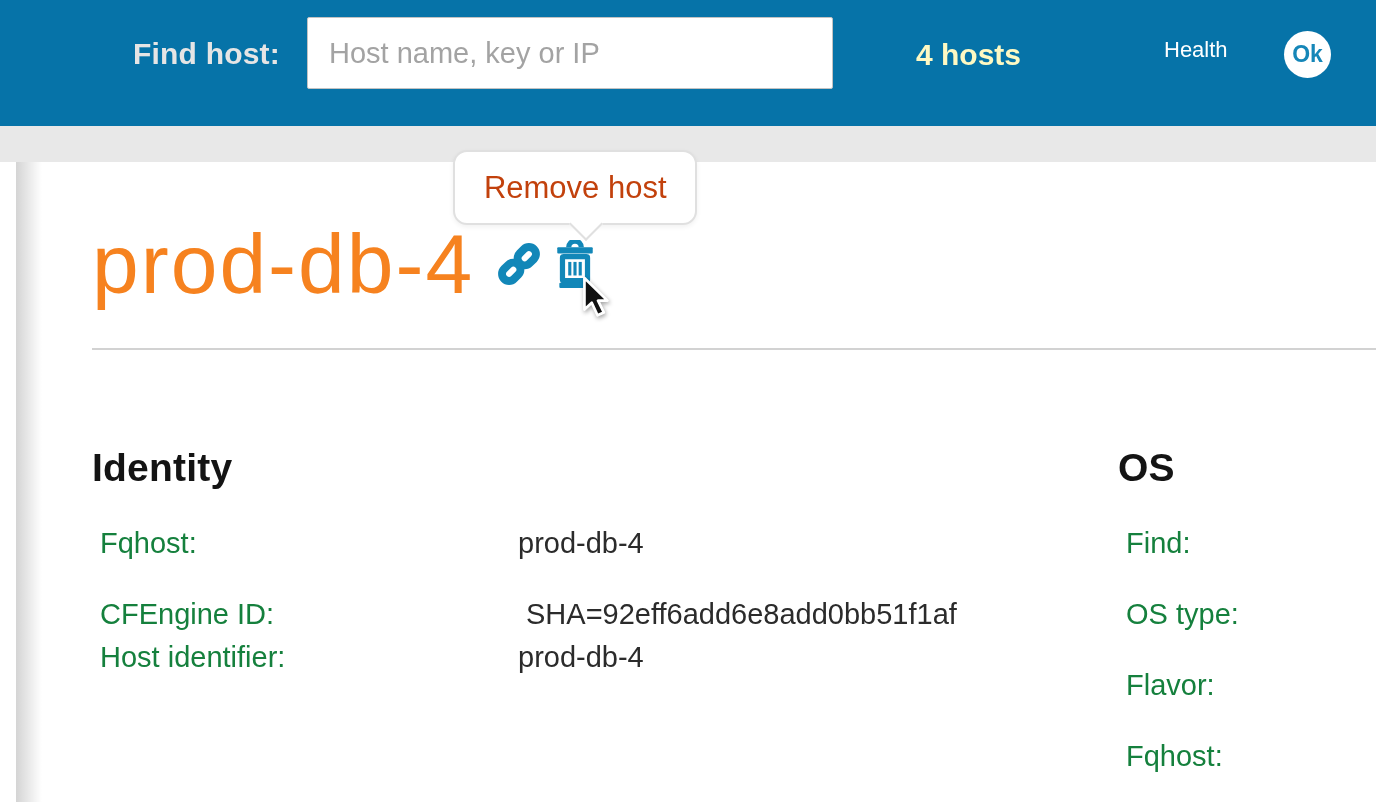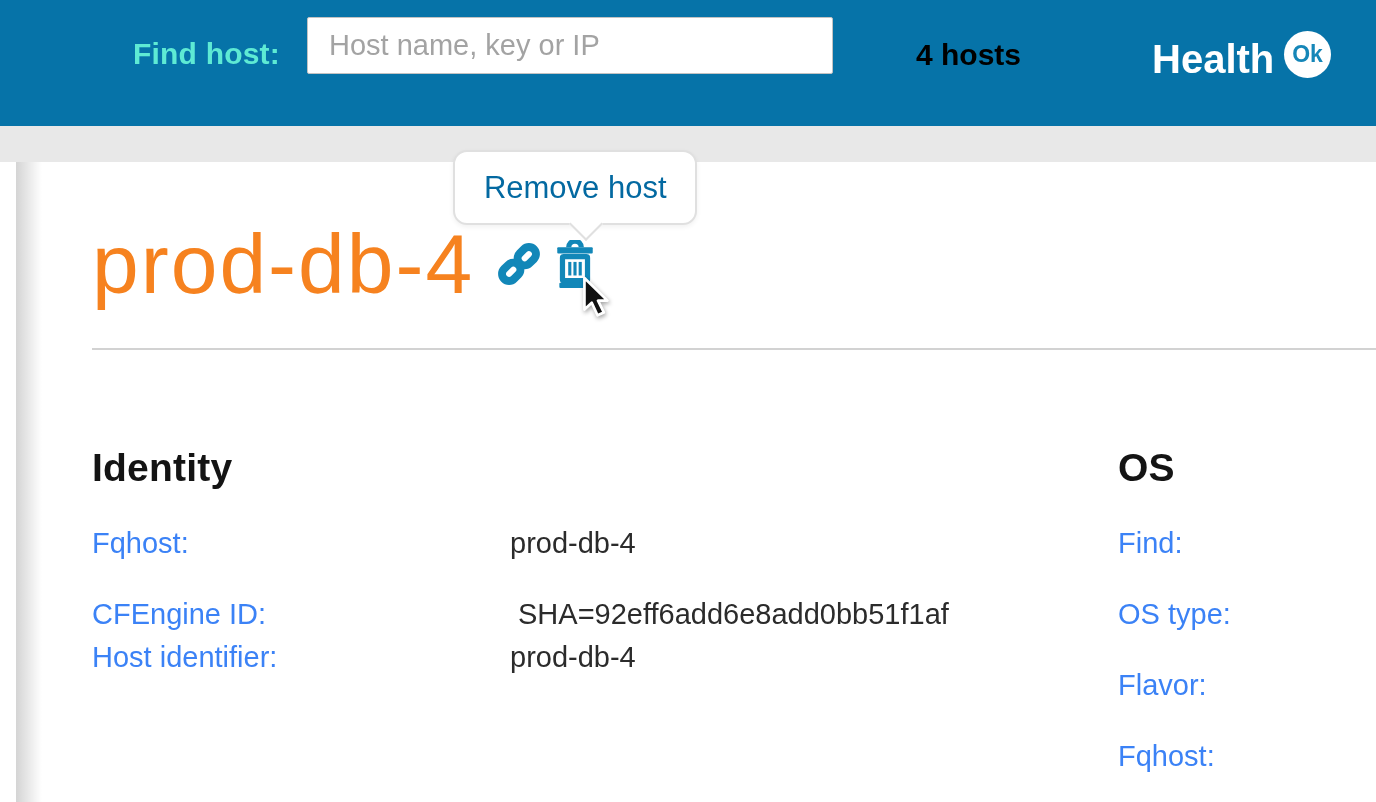--- a/index.html
+++ b/index.html
@@ -12,41 +12,41 @@
   }
   .page { position: absolute; inset: 0; width: 1376px; height: 802px; }
 
   
   .topbar {
     position: absolute; left: 0; top: 0; right: 0; height: 126px;
     background: #0673a8;
   }
   .find-label {
     position: absolute; left: 133px; top: 37px;
-    color: #5eead4; font-size: 30px; font-weight: 700; letter-spacing: 0.2px;
+    color: #e5e5e5; font-size: 30px; font-weight: 700; letter-spacing: 0.2px;
   }
   .host-search {
     position: absolute; left: 307px; top: 17px;
-    width: 526px; height: 57px; box-sizing: border-box;
+    width: 526px; height: 72px; box-sizing: border-box;
     border: 1px solid #c2c2c2; border-radius: 2px;
     background: #ffffff;
     font-family: "Liberation Sans", sans-serif;
     font-size: 29px; color: #333333; padding: 0 21px;
     outline: none;
   }
   .host-search::placeholder { color: #a3a3a3; opacity: 1; }
   .hosts-link {
     position: absolute; left: 916px; top: 38px;
-    color: #000000; font-size: 30px; font-weight: 700;
+    color: #fef9c3; font-size: 30px; font-weight: 700;
     text-decoration: none; cursor: pointer;
   }
   .health-wrap { position: absolute; left: 1152px; top: 0; height: 126px; cursor: pointer; }
   .health-label {
-    position: absolute; left: 0; top: 37px;
-    color: #ffffff; font-size: 40px; font-weight: 700;
+    position: absolute; left: 12px; top: 37px;
+    color: #ffffff; font-size: 22px; font-weight: 400;
   }
   .ok-badge {
     position: absolute; left: 132px; top: 31px;
     width: 47px; height: 47px; border-radius: 50%;
     background: #ffffff; color: #1586b8;
     font-size: 23px; font-weight: 700;
     display: flex; align-items: center; justify-content: center;
   }
 
   
@@ -77,21 +77,21 @@
   .icon-btn.link-btn { margin-left: 8px; }
   .trash-wrap { width: 38px; height: 48px; }
 
   
   .tooltip {
     position: absolute; bottom: calc(100% + 15px); left: -103px;
     width: 244px; height: 75px; box-sizing: border-box;
     background: #ffffff; border: 2px solid #e0e0e0; border-radius: 14px;
     box-shadow: 0 2px 5px rgba(0,0,0,0.06);
     display: flex; align-items: center; justify-content: center;
-    font-size: 31px; color: #0369a1; white-space: nowrap;
+    font-size: 31px; color: #c2410c; white-space: nowrap;
     z-index: 6;
   }
   .tooltip::after {
     content: ""; position: absolute; bottom: -13px; left: 119px;
     width: 22px; height: 22px; background: #ffffff;
     border-right: 2px solid #e0e0e0; border-bottom: 2px solid #e0e0e0;
     transform: rotate(45deg);
   }
   
   .cursor-icon {
@@ -108,21 +108,21 @@
 
   
   .section { position: absolute; top: 446px; }
   .section h2 {
     margin: 0 0 38px 0; font-size: 39px; font-weight: 700;
     color: #141414; letter-spacing: 0.2px;
   }
   #identity-section { left: 92px; width: 1000px; }
   #os-section { left: 1118px; width: 300px; }
   .info-row { display: flex; margin-bottom: 41px; font-size: 29px; line-height: 30px; }
-  .info-row .label { flex: none; width: 418px; color: #3b82f6; }
+  .info-row .label { flex: none; width: 418px; color: #15803d; margin-left: 8px; }
   .info-row .value { color: #2b2b2b; }
   .info-row.sha-row { margin-bottom: 13px; gap: 8px; }
   .sha-line { display: block; line-height: 30px; margin-bottom: 20px; }
   .sha-line:last-child { margin-bottom: 0; }
   #os-section .info-row .label { width: 200px; }
 </style>
 </head>
 <body>
 
 <div class="page">

